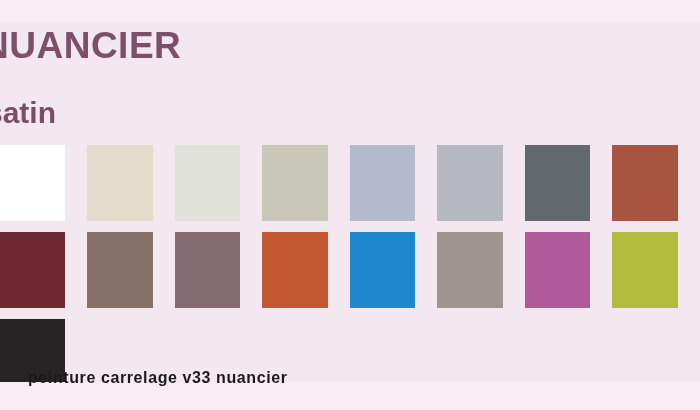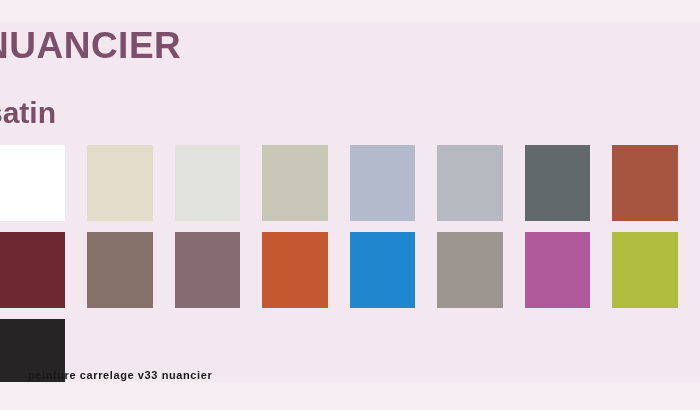--- a/index.html
+++ b/index.html
@@ -85,21 +85,21 @@
     left: 0;
     bottom: 0;
     width: 700px;
     height: 28px;
     background: #f7eef4;
   }
   #caption {
     position: absolute;
     left: 28px;
     top: 370px;
-    font-size: 11px;
+    font-size: 16px;
     font-weight: bold;
     color: #1a1a1a;
     letter-spacing: 0.6px;
     white-space: nowrap;
     line-height: 1;
   }
 </style>
 </head>
 <body>
 

